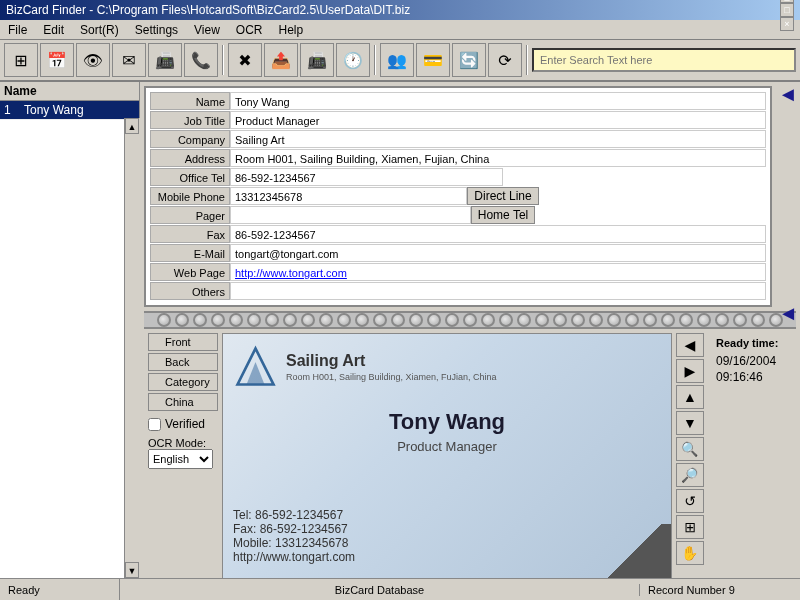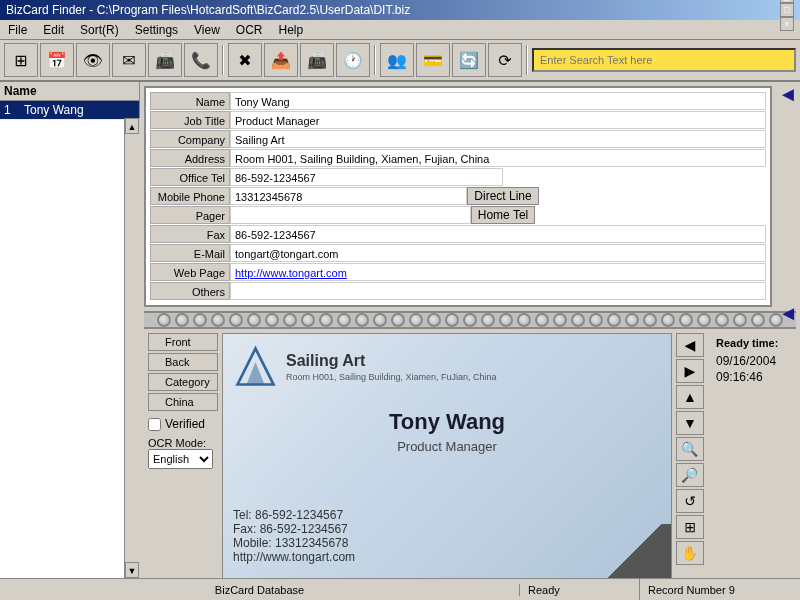--- a/index.html
+++ b/index.html
@@ -382,21 +382,21 @@
   <div class="toolbar-btn">✖</div>
   <div class="toolbar-btn">📤</div>
   <div class="toolbar-btn">📠</div>
   <div class="toolbar-btn">🕐</div>
   <div class="toolbar-separator"></div>
   <div class="toolbar-btn">👥</div>
   <div class="toolbar-btn">💳</div>
   <div class="toolbar-btn">🔄</div>
   <div class="toolbar-btn">⟳</div>
   <div class="toolbar-separator"></div>
-  <input id="search-input" style="flex: 1 1 0%; height: 24px; border: 2px inset rgb(136, 136, 136); padding: 0px 6px; font-size: 11px; color: rgb(102, 102, 102); background: #fde047;" placeholder="Enter Search Text here">
+  <input id="search-input" style="flex: 1 1 0%; height: 24px; border: 2px inset rgb(136, 136, 136); padding: 0px 6px; font-size: 11px; color: rgb(102, 102, 102); background: #fef9c3;" placeholder="Enter Search Text here">
 </div>
 
 <div id="main">
 
   <div id="list-panel">
     <div id="list-header">
       <span>Name</span>
     </div>
     <div id="list-content">
       <div class="list-row selected">
@@ -582,16 +582,16 @@
         </div>
       </div>
 
     </div>
 
   </div>
 
 </div>
 
 <div id="status-bar">
+  <div id="status-ready">Ready</div>
   <div id="status-db">BizCard Database</div>
-  <div id="status-ready">Ready</div>
   <div id="status-record">Record Number 9</div>
 </div>
 
 </body></html>

